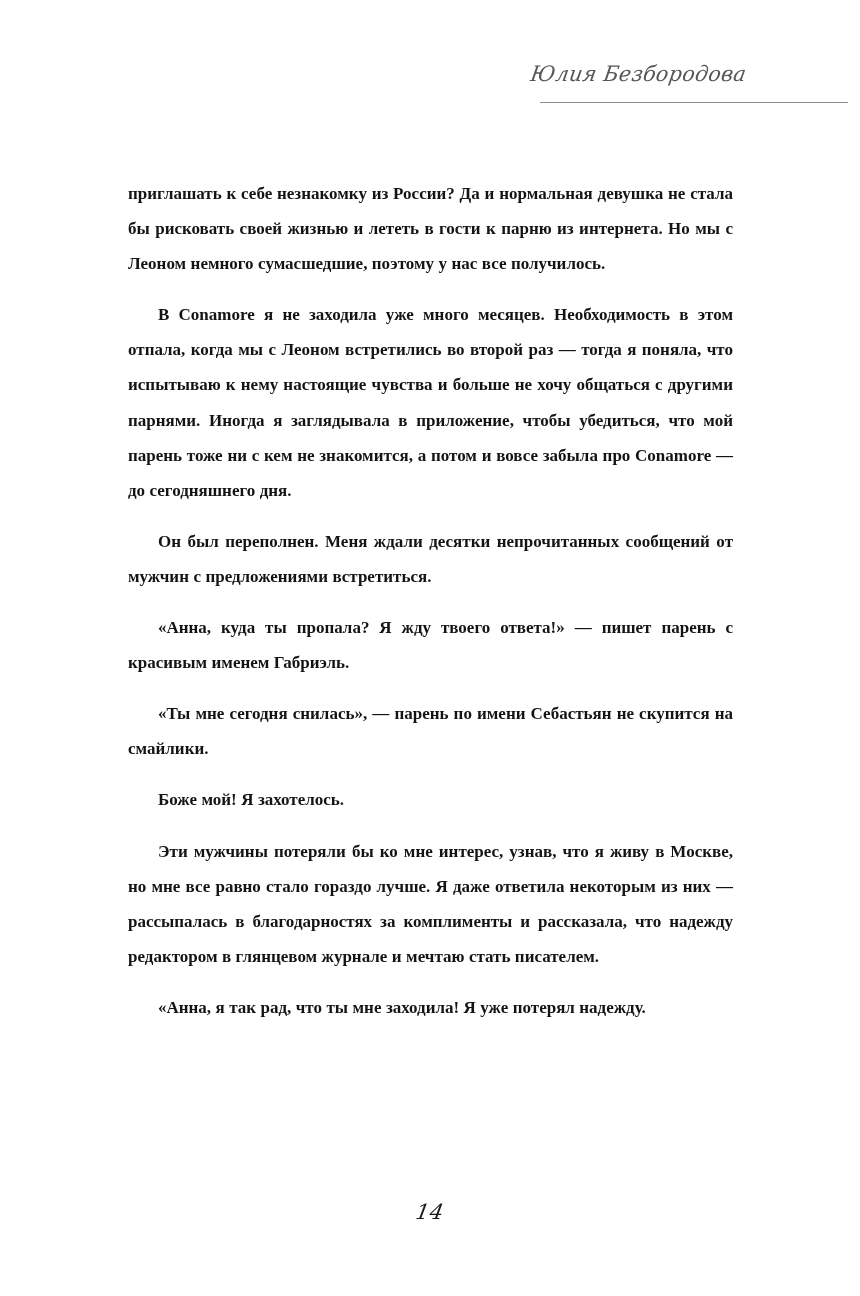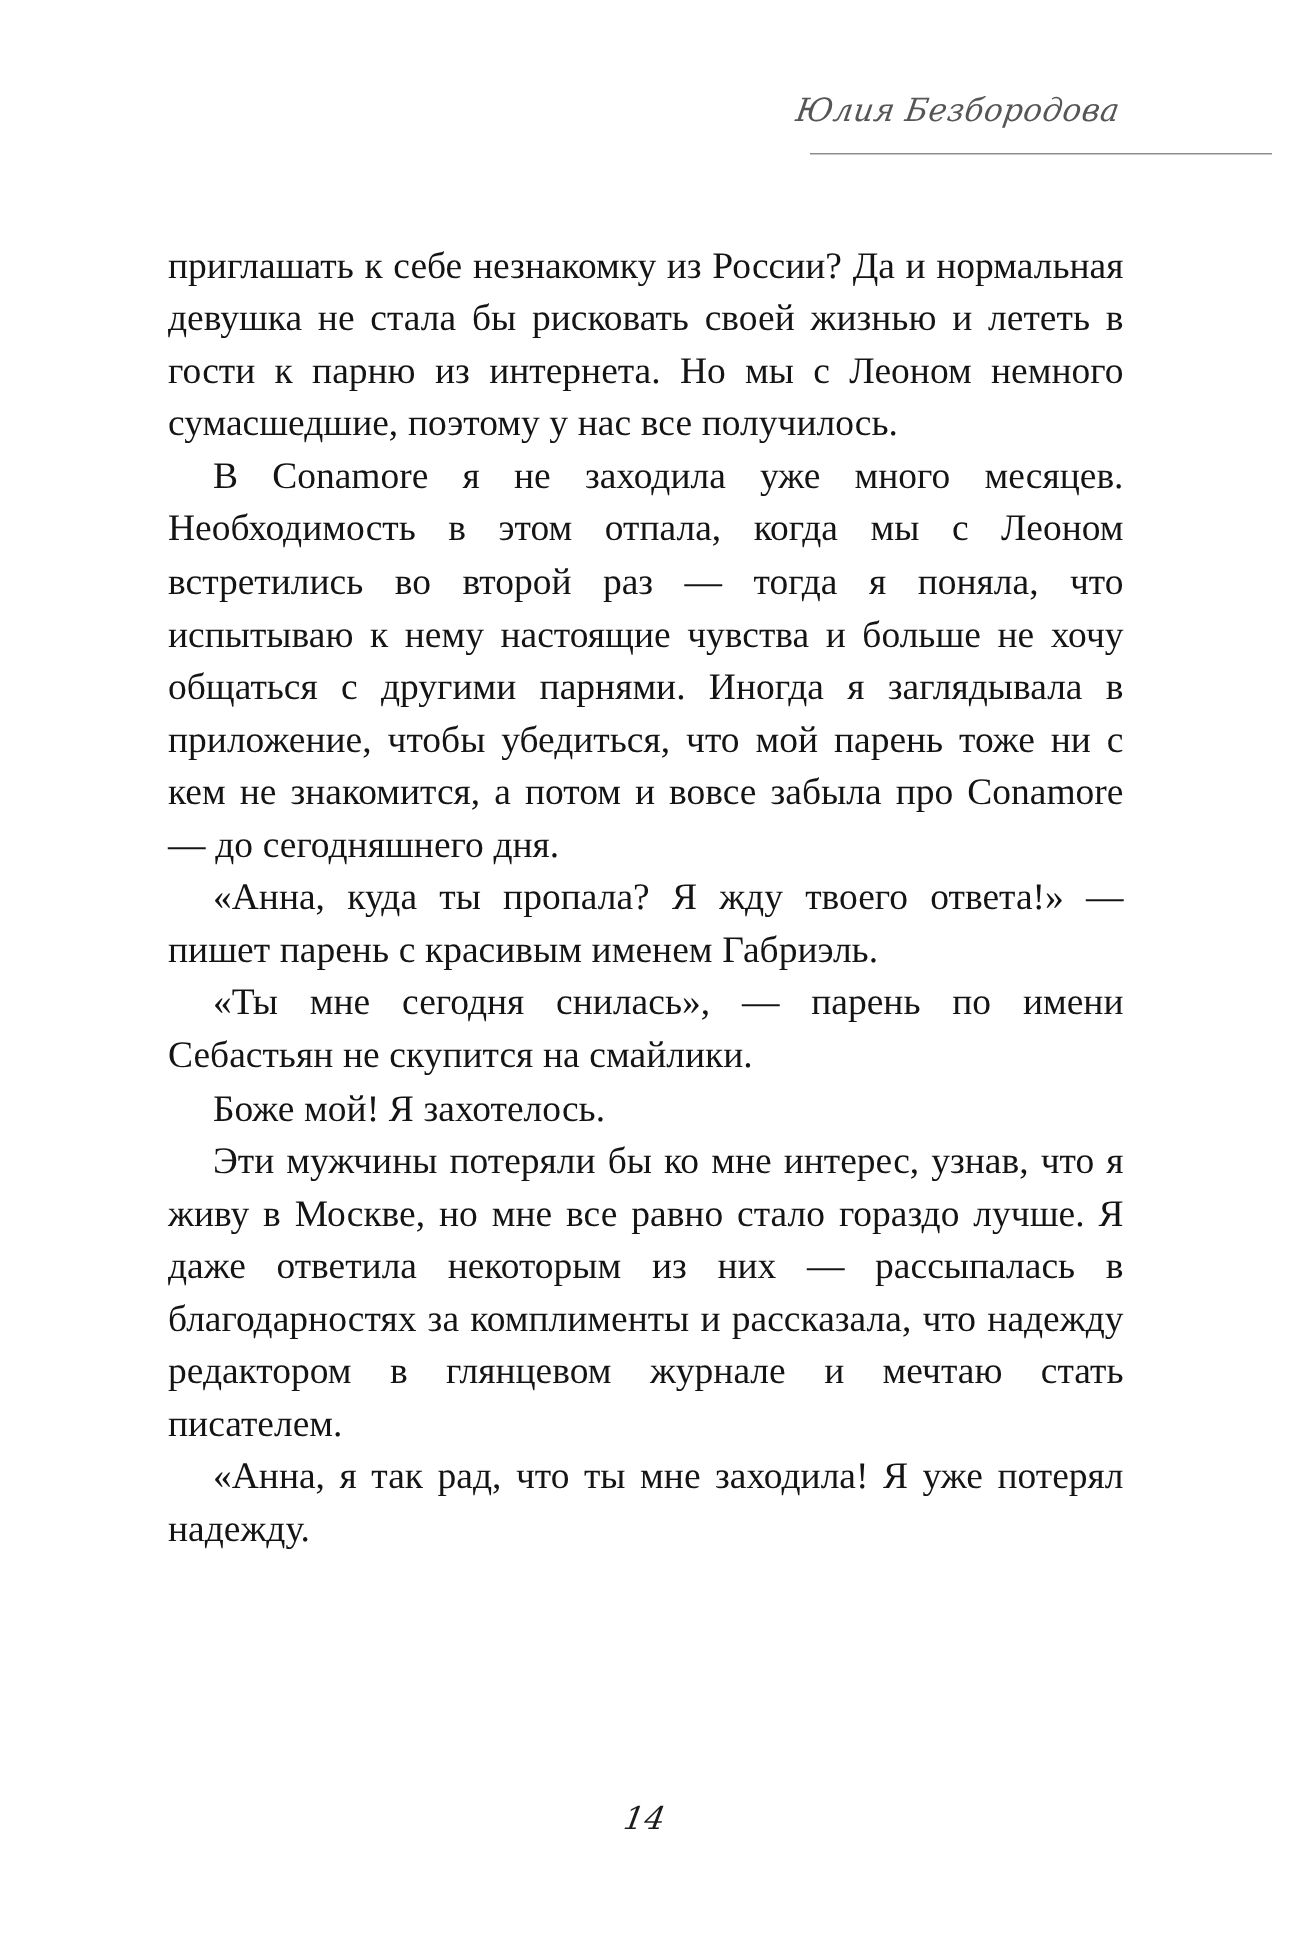--- a/index.html
+++ b/index.html
@@ -56,28 +56,29 @@
 
   
   .text-block {
     position: absolute;
     left: 112px;
     top: 160px;
     width: 637px;
   }
 
   .para {
-    margin: 0;
-    font-size: 25px;
+    margin: 16px;
+    font-size: 17px;
     line-height: 35.1px;
     text-align: justify;
     text-indent: 30px;
     hyphens: none;
     -webkit-hyphens: none;
     word-spacing: 0.2px;
+    font-weight: bold;
   }
 
   .para.no-indent {
     text-indent: 0;
   }
 
   
   .folio {
     position: absolute;
     left: 0;
@@ -102,20 +103,21 @@
 <div class="page">
 
   <div class="running-head">
     <div class="running-head-name">Юлия Безбородова</div>
     <div class="running-head-rule"></div>
   </div>
 
   <div class="text-block">
       <p class="para no-indent">приглашать к себе незнакомку из России? Да и нормальная девушка не стала бы рисковать своей жизнью и лететь в гости к парню из интернета. Но мы с Леоном немного сумасшедшие, поэтому у нас все получилось.</p>
       <p class="para">В Conamore я не заходила уже много месяцев. Необходимость в этом отпала, когда мы с Леоном встретились во второй раз — тогда я поняла, что испытываю к нему настоящие чувства и больше не хочу общаться с другими парнями. Иногда я заглядывала в приложение, чтобы убедиться, что мой парень тоже ни с кем не знакомится, а потом и вовсе забыла про Conamore — до сегодняшнего дня.</p>
+      <p class="para">Он был переполнен. Меня ждали десятки непрочитанных сообщений от мужчин с предложениями встретиться.</p>
       <p class="para">«Анна, куда ты пропала? Я жду твоего ответа!» — пишет парень с красивым именем Габриэль.</p>
       <p class="para">«Ты мне сегодня снилась», — парень по имени Себастьян не скупится на смайлики.</p>
       <p class="para">Боже мой! Я захотелось.</p>
       <p class="para">Эти мужчины потеряли бы ко мне интерес, узнав, что я живу в Москве, но мне все равно стало гораздо лучше. Я даже ответила некоторым из них — рассыпалась в благодарностях за комплименты и рассказала, что надежду редактором в глянцевом журнале и мечтаю стать писателем.</p>
       <p class="para">«Анна, я так рад, что ты мне заходила! Я уже потерял надежду.</p>
     </div>
 
   <div class="folio">
     <span class="folio-number">14</span>
   </div>

